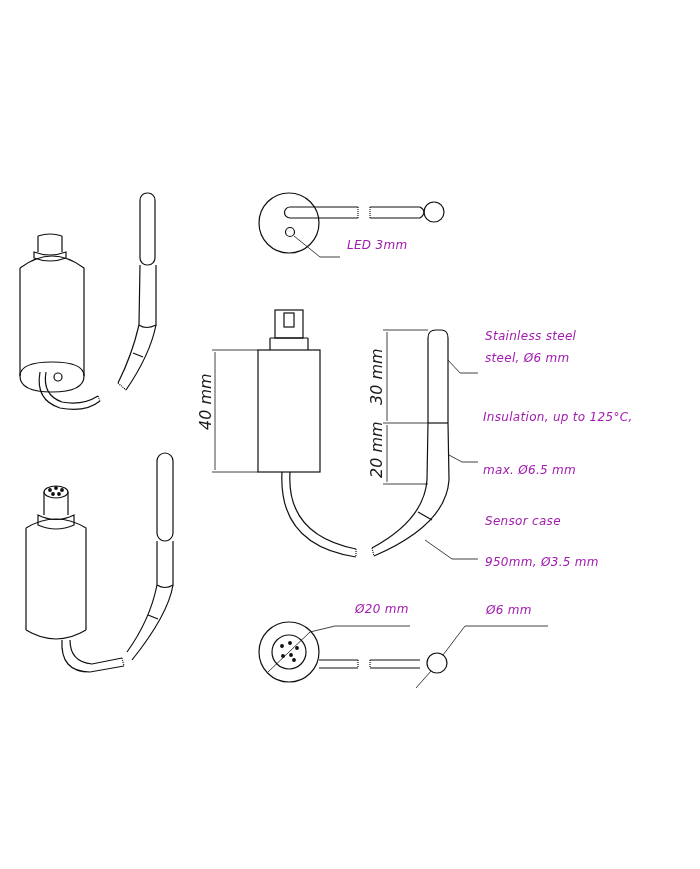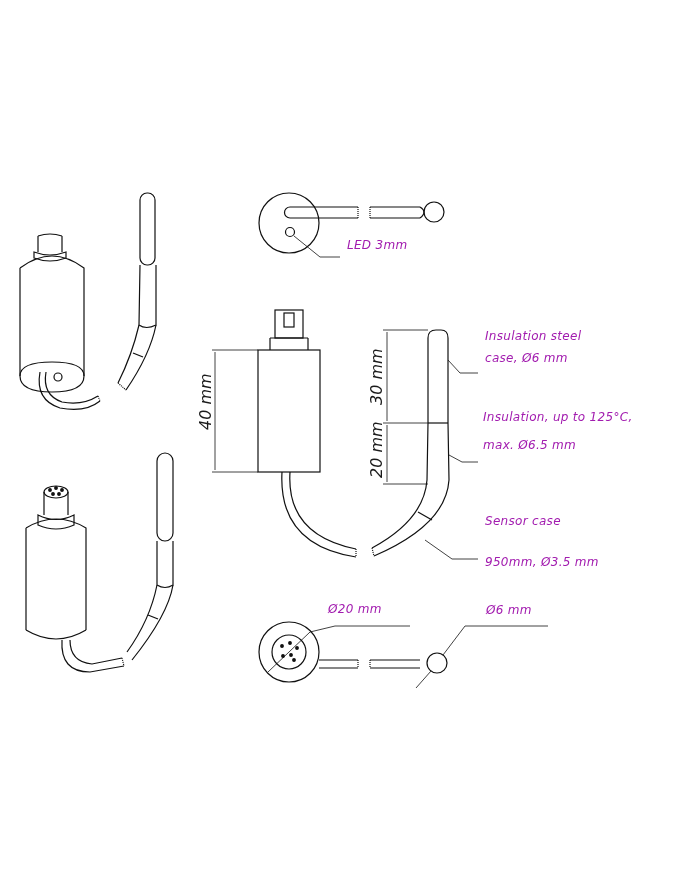--- a/index.html
+++ b/index.html
@@ -111,27 +111,27 @@
     <path d="M370 660 L370 668" stroke-dasharray="1 1"></path>
     <circle cx="437" cy="663" r="10"></circle>
     <path d="M268 672 L310 632 L335 626 L410 626" stroke-width="0.8"></path>
     <path d="M443 655 L465 626 L548 626" stroke-width="0.8"></path>
     <path d="M431 671 L416 688" stroke-width="0.8"></path>
   </g>
 </svg>
 
 <div class="lbl" style="left:347px;top:235px;">LED 3mm</div>
 
-<div class="lbl" style="left:485px;top:326px;">Insulation steel</div>
-<div class="lbl" style="left:485px;top:348px;">case, Ø6 mm</div>
+<div class="lbl" style="left:485px;top:326px;">Stainless steel</div>
+<div class="lbl" style="left:485px;top:348px;">steel, Ø6 mm</div>
 
 <div class="lbl" style="left:483px;top:407px;">Insulation, up to 125°C,</div>
-<div class="lbl" style="left:483px;top:435px;">max. Ø6.5 mm</div>
+<div class="lbl" style="left:483px;top:460px;">max. Ø6.5 mm</div>
 
 <div class="lbl" style="left:485px;top:511px;">Sensor case</div>
 <div class="lbl" style="left:485px;top:552px;">950mm, Ø3.5 mm</div>
 
-<div class="lbl" style="left:328px;top:599px;">Ø20 mm</div>
+<div class="lbl" style="left:355px;top:599px;">Ø20 mm</div>
 <div class="lbl" style="left:486px;top:600px;font-style:italic;">Ø6 mm</div>
 
 <div class="dimv" style="left:196px;top:430px;">40 mm</div>
 <div class="dimv" style="left:367px;top:405px;">30 mm</div>
 <div class="dimv" style="left:367px;top:478px;">20 mm</div>
 
 </body></html>

